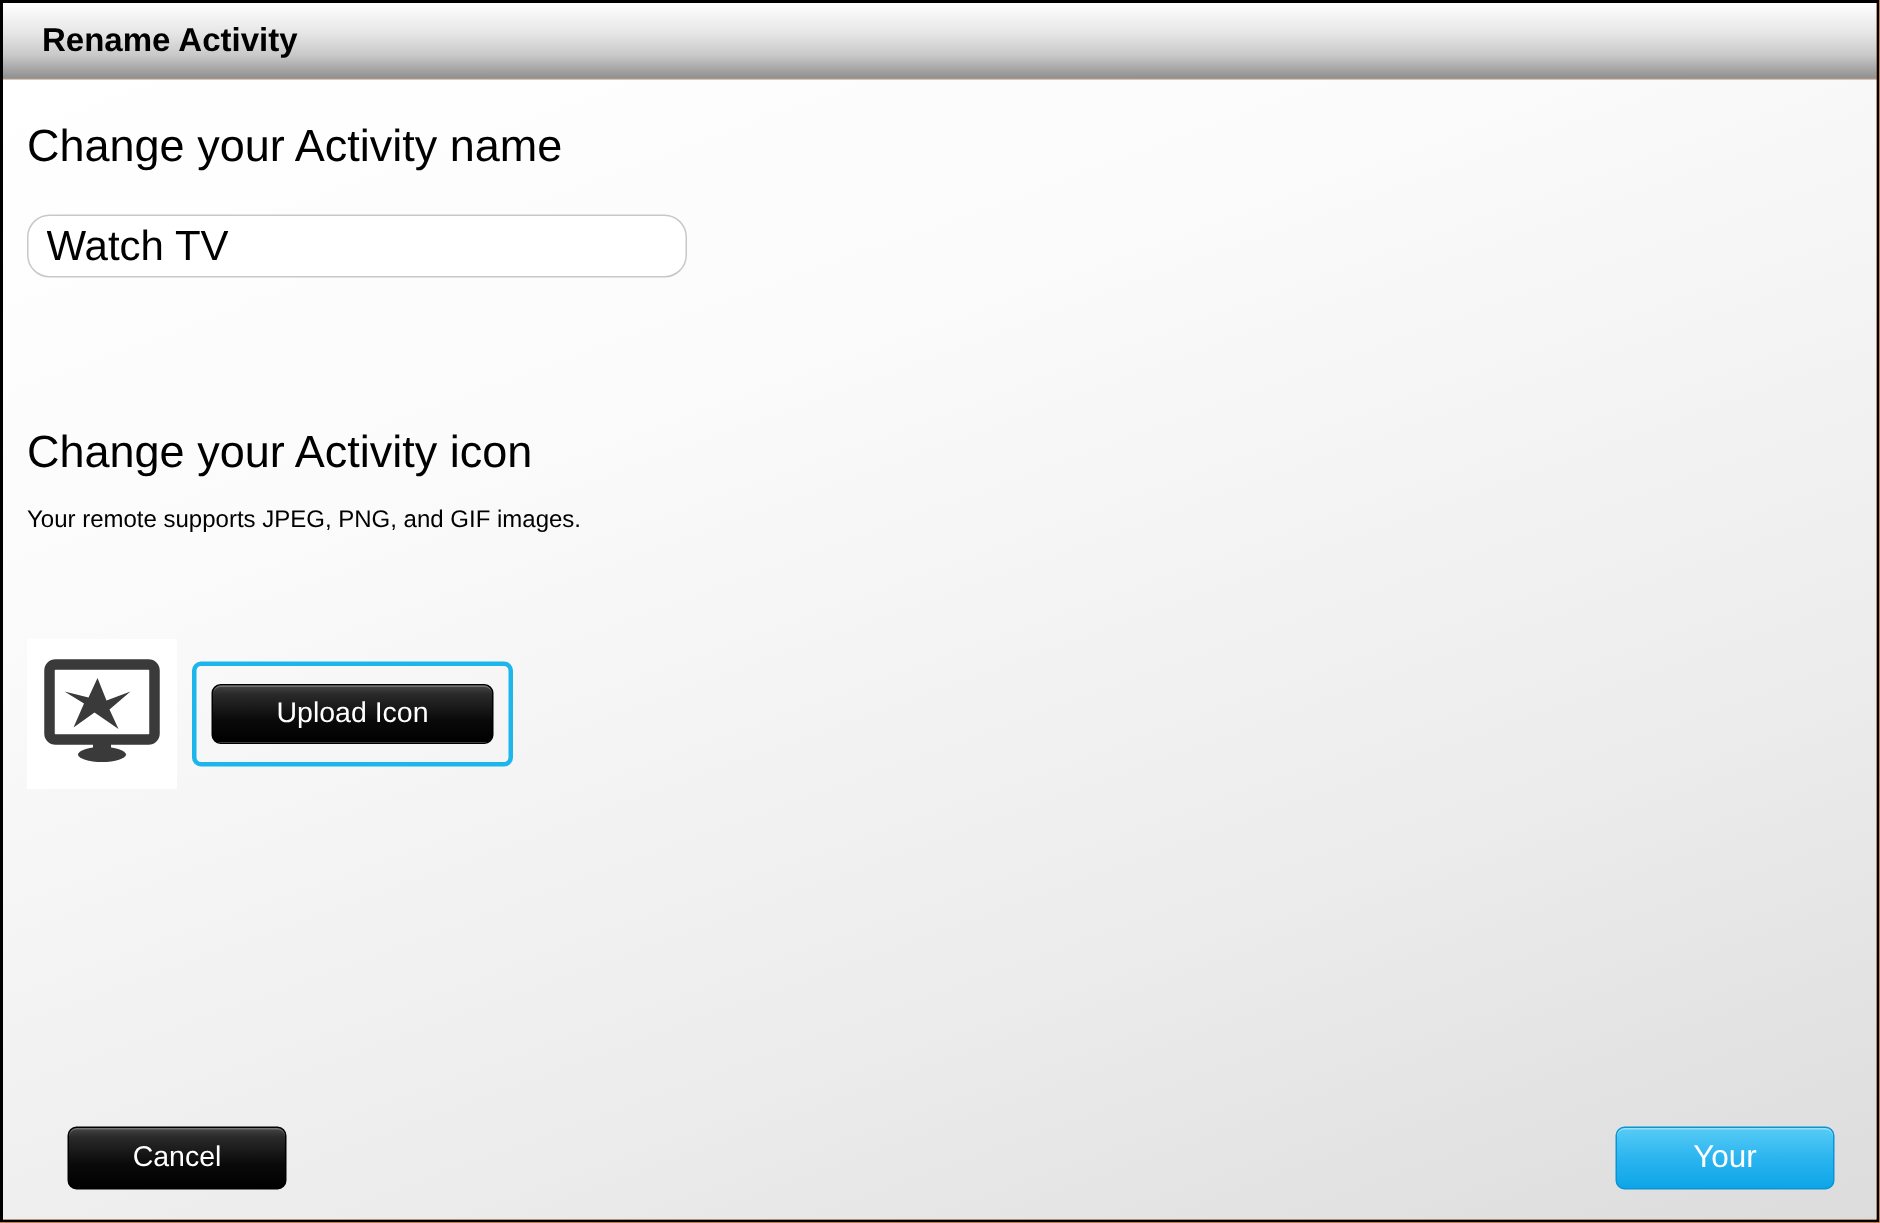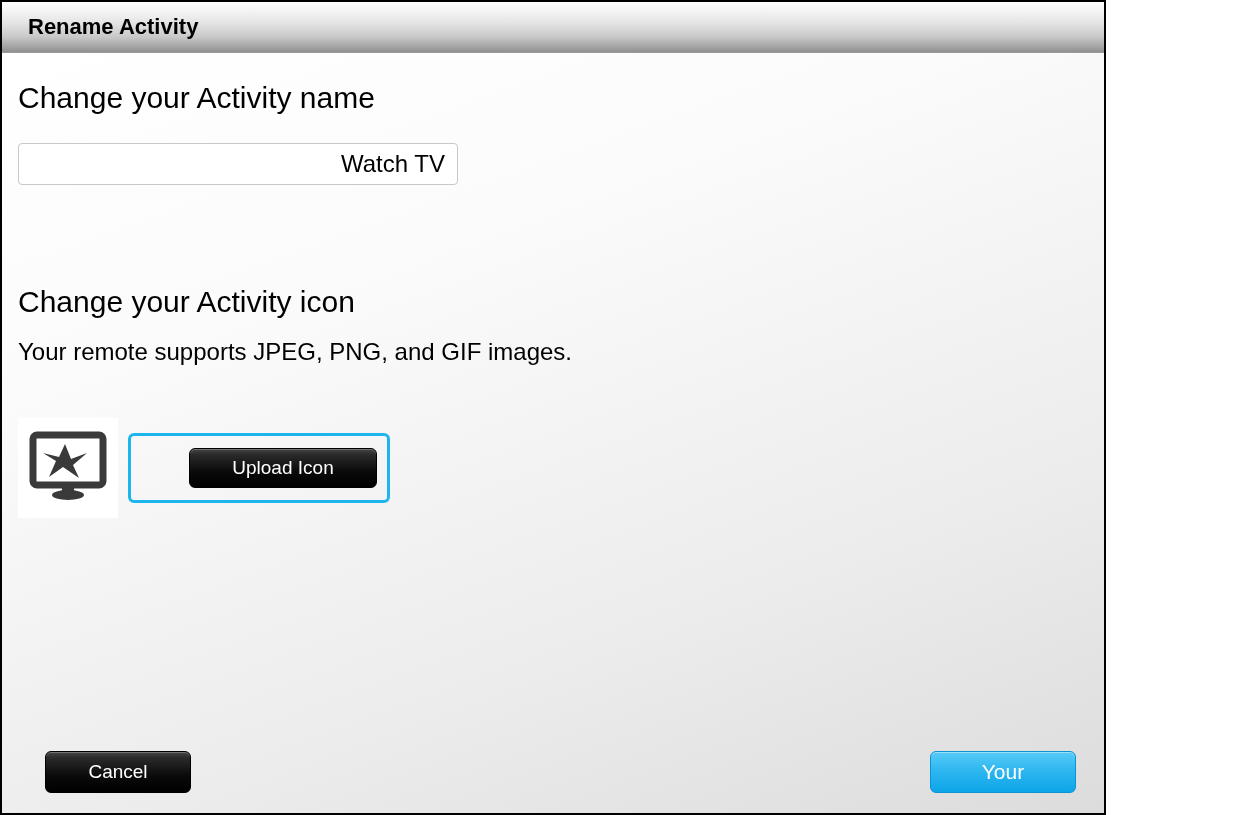--- a/index.html
+++ b/index.html
@@ -8,21 +8,21 @@
       box-sizing: border-box;
     }
     body {
       font-family: Arial, Helvetica, sans-serif;
       background: #fff;
       width: 1253px;
       height: 815px;
       overflow: hidden;
     }
     .dialog {
-      width: 1106px;
+      width: 1253px;
       height: 815px;
       border: 2px solid #000;
       display: flex;
       flex-direction: column;
       background: #f97316;
     }
     .dialog-header {
       background: linear-gradient(to bottom, #ffffff 0%, #e6e6e6 40%, #c8c8c8 70%, #909090 100%);
       padding: 12px 26px;
       border-bottom: 1px solid #999;
@@ -42,37 +42,36 @@
     }
     .section-heading {
       font-size: 30px;
       font-weight: normal;
       color: #000;
       margin-bottom: 28px;
     }
     .activity-name-input {
       width: 440px;
       height: 42px;
-      font-size: 24px;
+      font-size: 28px;
       padding: 6px 12px;
       border: 1px solid #c8c8c8;
-      border-radius: 4px;
+      border-radius: 15px;
       background: #fff;
       color: #000;
       outline: none;
-      text-align: right;
     }
     .icon-section {
       margin-top: 100px;
     }
     .icon-subtext {
-      font-size: 24px;
+      font-size: 16px;
       color: #000;
       margin-top: 8px;
-      margin-bottom: 52px;
+      margin-bottom: 70px;
     }
     .icon-row {
       display: flex;
       align-items: center;
       gap: 10px;
     }
     .icon-preview-box {
       width: 100px;
       height: 100px;
       background: #fff;
@@ -92,21 +91,20 @@
       font-size: 19px;
       border: 1px solid #000;
       border-radius: 6px;
       padding: 8px 28px;
       cursor: pointer;
       box-shadow: inset 0 1px 0 rgba(255,255,255,0.25);
     }
     .upload-button {
       width: 188px;
       height: 40px;
-      margin-left: 48px;
     }
     .footer {
       position: absolute;
       bottom: 20px;
       left: 43px;
       right: 28px;
       display: flex;
       justify-content: space-between;
       align-items: center;
     }

